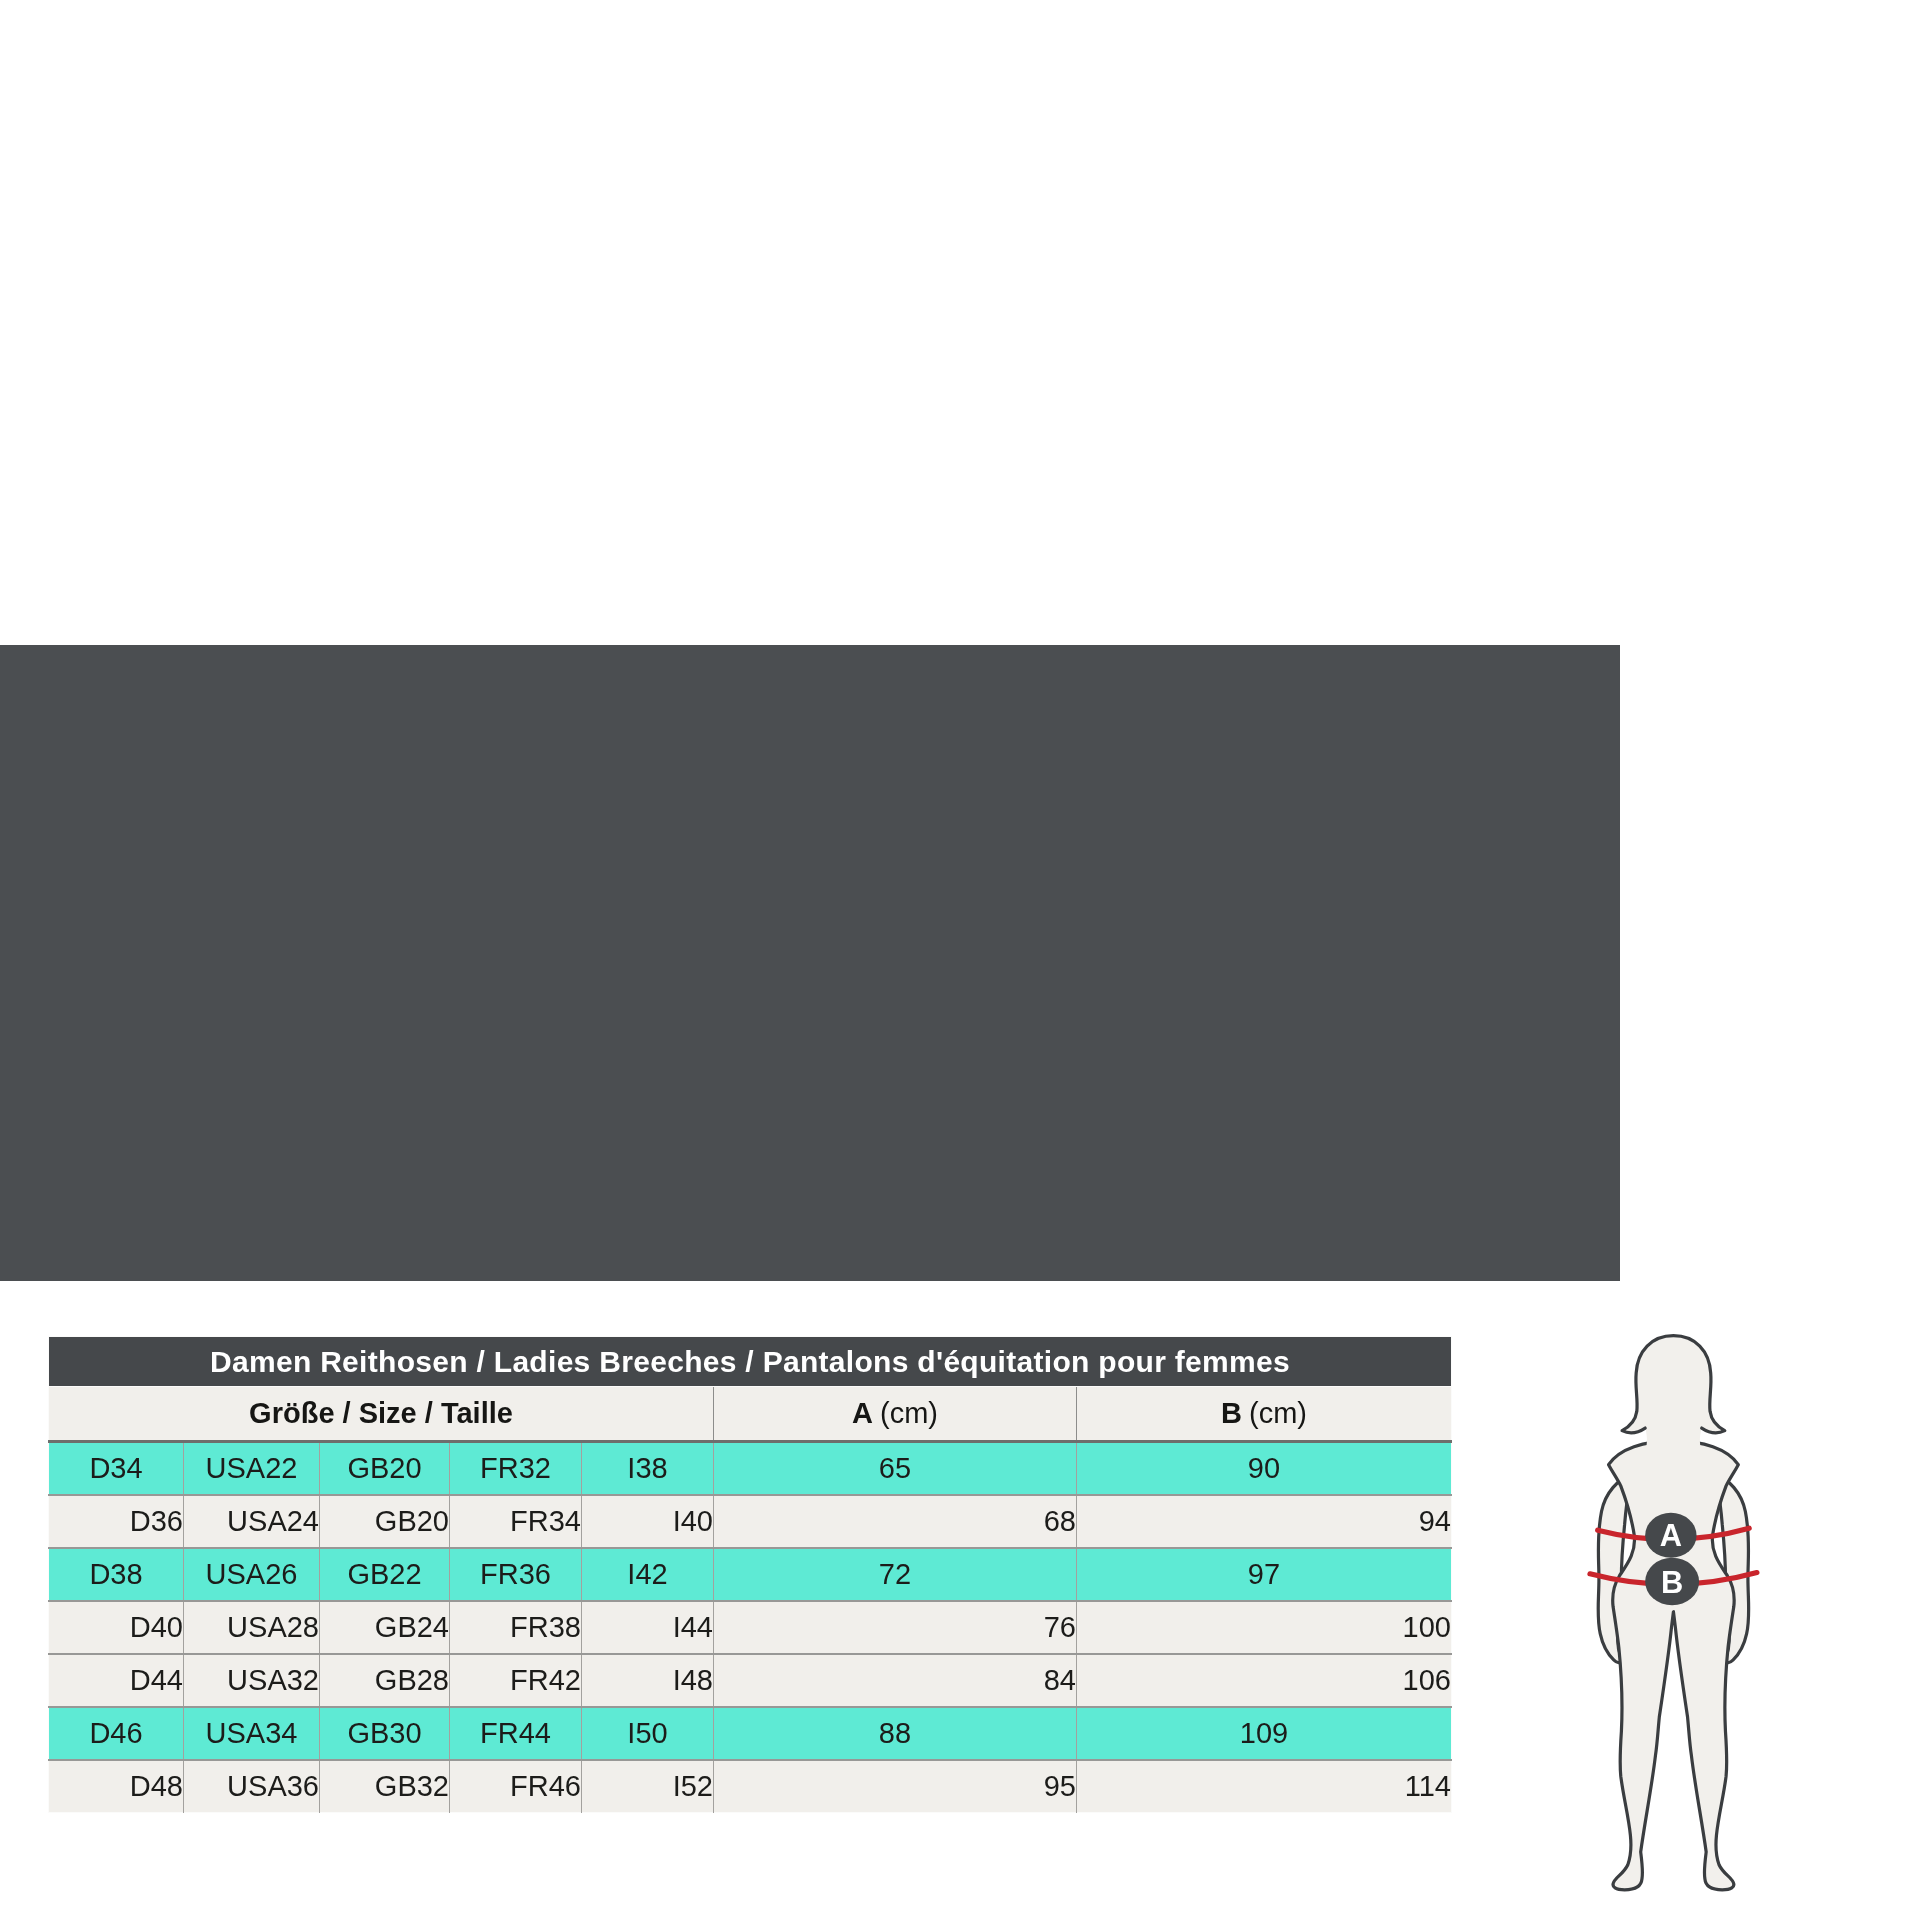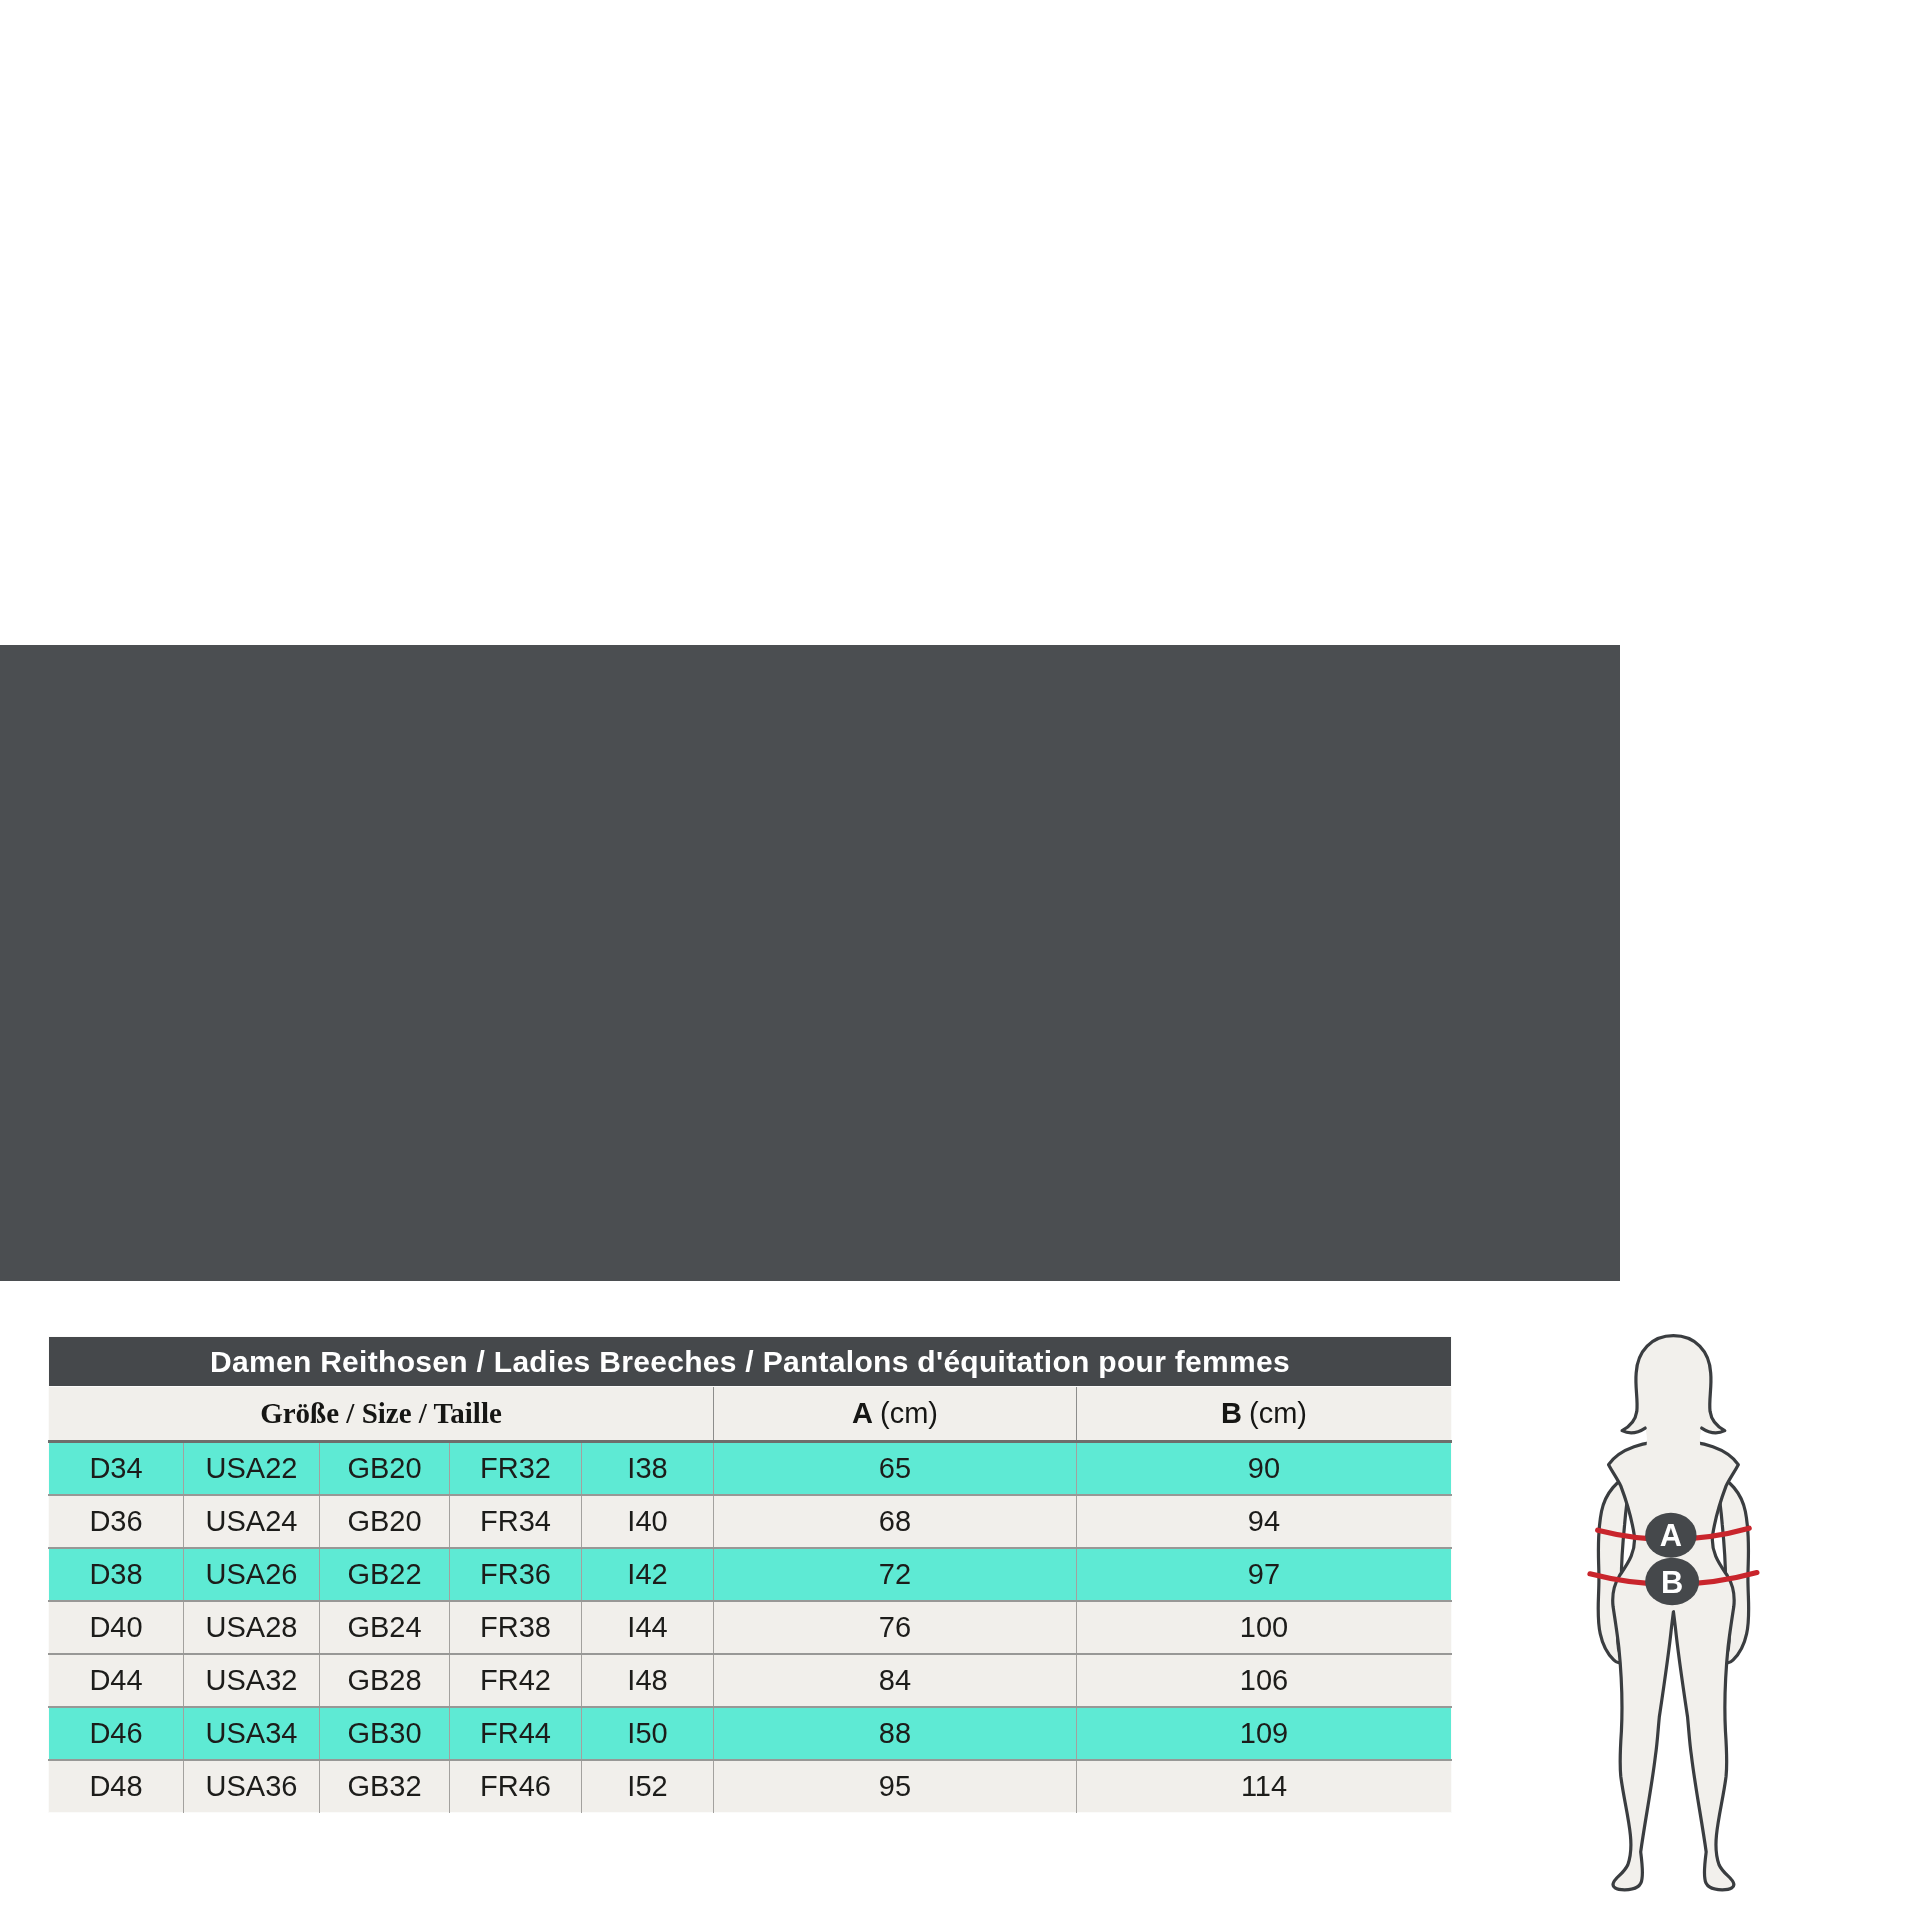--- a/index.html
+++ b/index.html
@@ -21,32 +21,32 @@
     height:49px;background:#45484b;color:#ffffff;
     font-size:30px;font-weight:bold;text-align:center;
     letter-spacing:0.3px;border-bottom:1.9px solid #fbfbfa;
     padding:0;
   }
   tr.header-row th{
     height:53px;background:#f1efeb;color:#161614;
     font-size:29px;text-align:center;vertical-align:middle;
     border-bottom:3.2px solid #6e6e6c;padding:0;
   }
-  tr.header-row th.size-header{font-weight:bold;font-family:Liberation Serif, serif;}
+  tr.header-row th.size-header{font-weight:bold;}
   tr.header-row th + th{border-left:1.9px solid #8d8d8b;}
   .m-label{font-weight:bold;}
   .unit{font-weight:normal;margin-left:7px;}
   tbody td{
     height:51px;line-height:51px;text-align:center;vertical-align:middle;
     font-size:29px;color:#1c1c1a;background:#5eead4;padding:0;
     border-left:1.9px solid #a3a19e;
   }
   tbody td:first-child{border-left:none;}
   tbody tr + tr td{border-top:2.6px solid #989896;}
-  tbody tr.alt td{background:#f1efeb;}
+  tbody tr.alt td{background:#f1efeb;text-align:right;}
   .figure-wrap{
     position:absolute;left:1541px;top:688px;width:270px;height:578px;
   }
   .figure-wrap svg{display:block;}
 </style>
 </head>
 <body>
 
 <div class="band">
 

